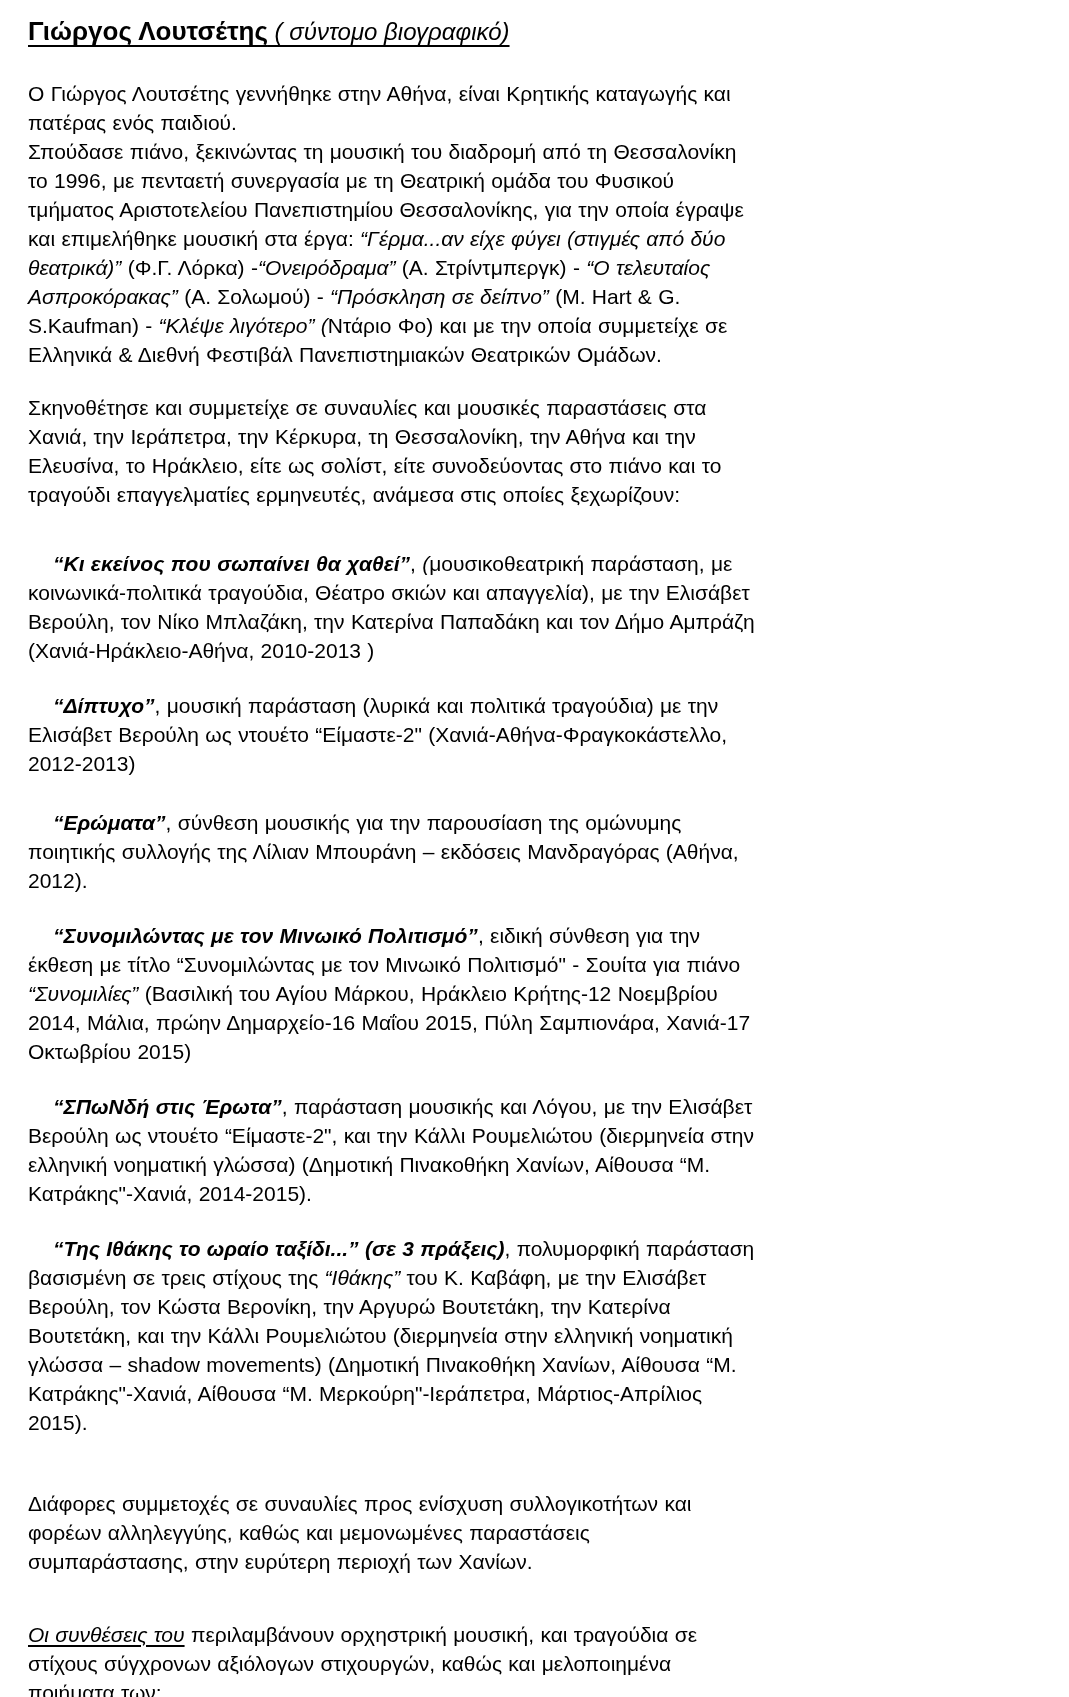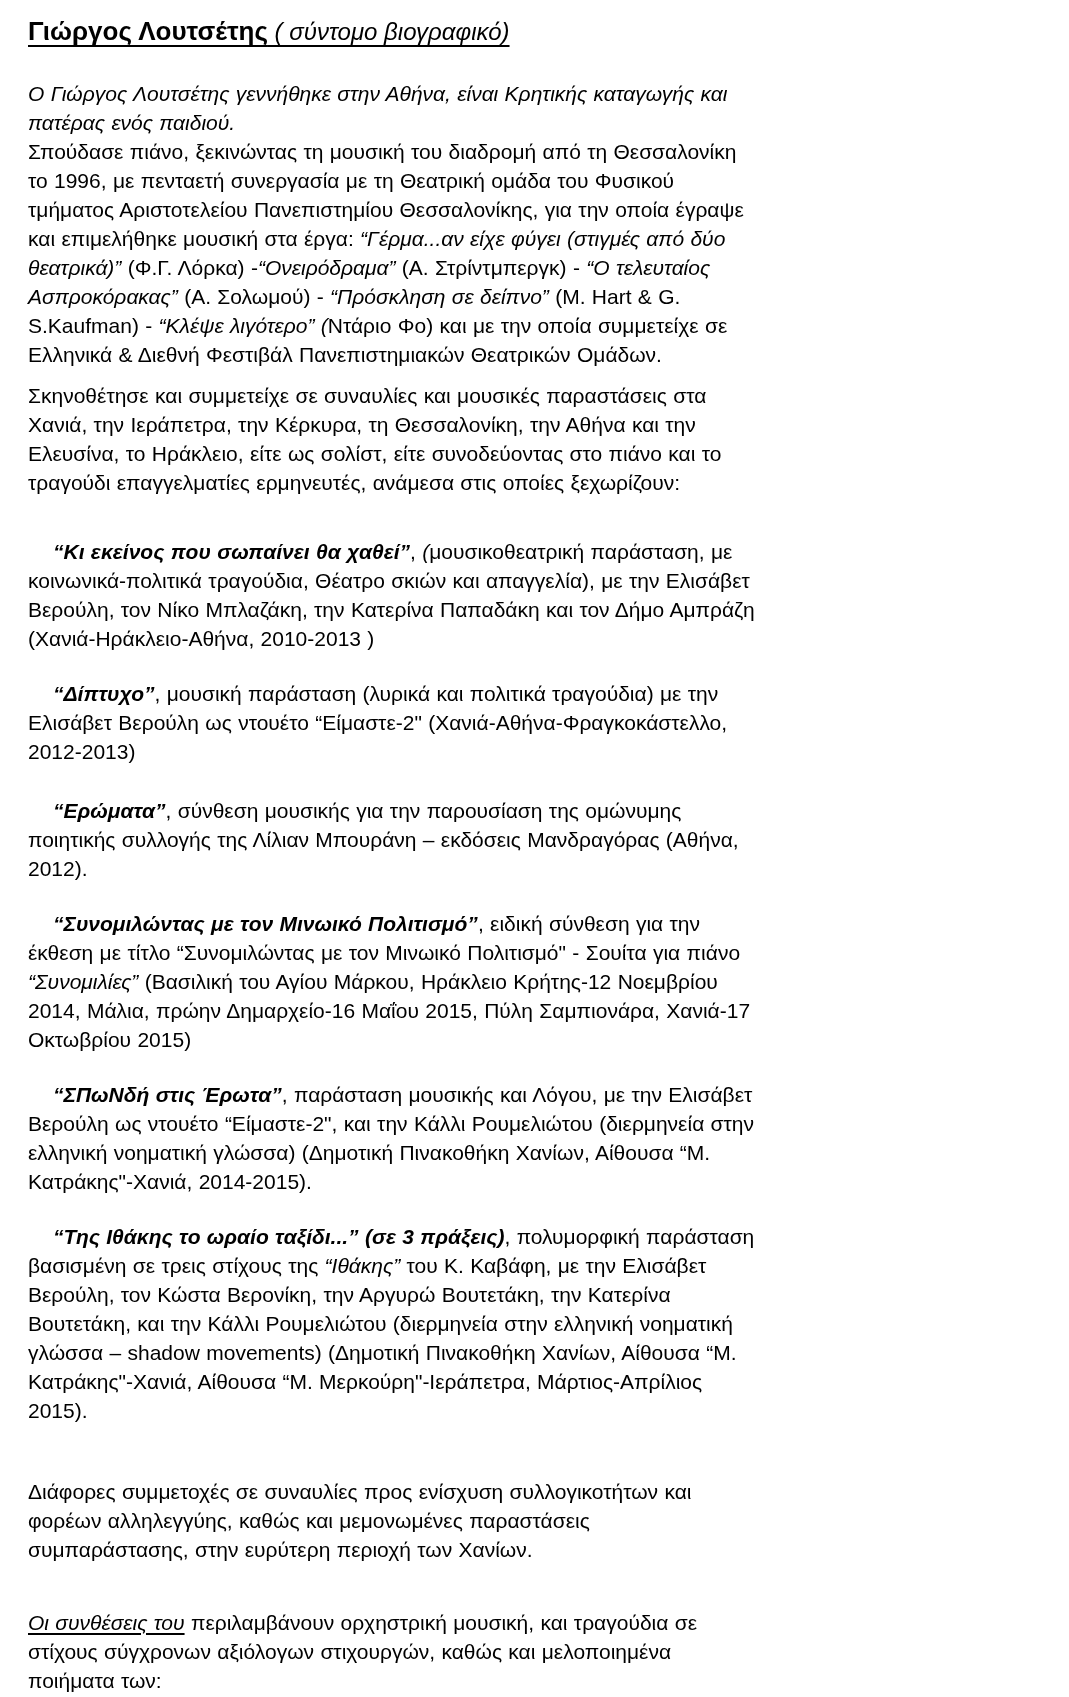--- a/index.html
+++ b/index.html
@@ -43,23 +43,23 @@
   .run-bi { font-weight: bold; font-style: italic; margin-left: 25px; }
   .run-iu { font-style: italic; text-decoration: underline; text-underline-offset: 3px; }
 </style>
 </head>
 <body>
 
 <div class="page">
   <h1 class="doc-title"><span>Γιώργος Λουτσέτης</span><span class="subtitle"> ( σύντομο βιογραφικό)</span></h1>
 
   <div>
-      <p class="para" style="margin-top: 30px; font-style: italic;"><span class="run-r">Ο Γιώργος Λουτσέτης γεννήθηκε στην Αθήνα, είναι Κρητικής καταγωγής και πατέρας ενός παιδιού.</span></p>
+      <p class="para" style="margin-top: 30px;"><span class="run-r">Ο Γιώργος Λουτσέτης γεννήθηκε στην Αθήνα, είναι Κρητικής καταγωγής και πατέρας ενός παιδιού.</span></p>
       <p class="para" style="margin-top: 0px;"><span class="run-r">Σπούδασε πιάνο, ξεκινώντας τη μουσική του διαδρομή από τη Θεσσαλονίκη το 1996, με πενταετή συνεργασία με τη Θεατρική ομάδα του Φυσικού τμήματος Αριστοτελείου Πανεπιστημίου Θεσσαλονίκης, για την οποία έγραψε και επιμελήθηκε μουσική στα έργα: </span><span class="run-i">“Γέρμα...αν είχε φύγει (στιγμές από δύο θεατρικά)”</span><span class="run-r"> (Φ.Γ. Λόρκα) -</span><span class="run-i">“Ονειρόδραμα”</span><span class="run-r"> (Α. Στρίντμπεργκ) - </span><span class="run-i">“Ο τελευταίος Ασπροκόρακας”</span><span class="run-r"> (Α. Σολωμού) - </span><span class="run-i">“Πρόσκληση σε δείπνο”</span><span class="run-r"> (M. Hart &amp; G. S.Kaufman) - </span><span class="run-i">“Κλέψε λιγότερο” (</span><span class="run-r">Ντάριο Φο) και με την οποία συμμετείχε σε Ελληνικά &amp; Διεθνή Φεστιβάλ Πανεπιστημιακών Θεατρικών Ομάδων.</span></p>
-      <p class="para" style="margin-top: 12px;"><span class="run-r">Σκηνοθέτησε και συμμετείχε σε συναυλίες και μουσικές παραστάσεις στα Χανιά, την Ιεράπετρα, την Κέρκυρα, τη Θεσσαλονίκη, την Αθήνα και την Ελευσίνα, το Ηράκλειο, είτε ως σολίστ, είτε συνοδεύοντας στο πιάνο και το τραγούδι επαγγελματίες ερμηνευτές, ανάμεσα στις οποίες ξεχωρίζουν:</span></p>
+      <p class="para" style="margin-top: 24px;"><span class="run-r">Σκηνοθέτησε και συμμετείχε σε συναυλίες και μουσικές παραστάσεις στα Χανιά, την Ιεράπετρα, την Κέρκυρα, τη Θεσσαλονίκη, την Αθήνα και την Ελευσίνα, το Ηράκλειο, είτε ως σολίστ, είτε συνοδεύοντας στο πιάνο και το τραγούδι επαγγελματίες ερμηνευτές, ανάμεσα στις οποίες ξεχωρίζουν:</span></p>
       <p class="para" style="margin-top: 40px;"><span class="run-bi">“Κι εκείνος που σωπαίνει θα χαθεί”</span><span class="run-r">, </span><span class="run-i">(</span><span class="run-r">μουσικοθεατρική παράσταση, με κοινωνικά-πολιτικά τραγούδια, Θέατρο σκιών και απαγγελία), με την Ελισάβετ Βερούλη, τον Νίκο Μπλαζάκη, την Κατερίνα Παπαδάκη και τον Δήμο Αμπράζη (Χανιά-Ηράκλειο-Αθήνα, 2010-2013 )</span></p>
       <p class="para" style="margin-top: 26px;"><span class="run-bi">“Δίπτυχο”</span><span class="run-r">, μουσική παράσταση (λυρικά και πολιτικά τραγούδια) με την Ελισάβετ Βερούλη ως ντουέτο “Είμαστε-2" (Χανιά-Αθήνα-Φραγκοκάστελλο, 2012-2013)</span></p>
       <p class="para" style="margin-top: 30px;"><span class="run-bi">“Ερώματα”</span><span class="run-r">, σύνθεση μουσικής για την παρουσίαση της ομώνυμης ποιητικής συλλογής της Λίλιαν Μπουράνη – εκδόσεις Μανδραγόρας (Αθήνα, 2012).</span></p>
       <p class="para" style="margin-top: 26px;"><span class="run-bi">“Συνομιλώντας με τον Μινωικό Πολιτισμό”</span><span class="run-r">, ειδική σύνθεση για την έκθεση με τίτλο “Συνομιλώντας με τον Μινωικό Πολιτισμό" - Σουίτα για πιάνο </span><span class="run-i">“Συνομιλίες”</span><span class="run-r">  (Βασιλική του Αγίου Μάρκου, Ηράκλειο Κρήτης-12 Νοεμβρίου 2014, Μάλια, πρώην Δημαρχείο-16 Μαΐου 2015, Πύλη Σαμπιονάρα, Χανιά-17 Οκτωβρίου 2015)</span></p>
       <p class="para" style="margin-top: 26px;"><span class="run-bi">“ΣΠωΝδή στις Έρωτα”</span><span class="run-r">, παράσταση μουσικής και Λόγου, με την Ελισάβετ Βερούλη ως ντουέτο “Είμαστε-2", και την Κάλλι Ρουμελιώτου (διερμηνεία στην ελληνική νοηματική γλώσσα) (Δημοτική Πινακοθήκη Χανίων, Αίθουσα “Μ. Κατράκης"-Χανιά, 2014-2015).</span></p>
       <p class="para" style="margin-top: 26px;"><span class="run-bi">“Της Ιθάκης το ωραίο ταξίδι...” (σε 3 πράξεις)</span><span class="run-r">, πολυμορφική παράσταση βασισμένη σε τρεις στίχους της </span><span class="run-i">“Ιθάκης”</span><span class="run-r"> του Κ.  Καβάφη, με την Ελισάβετ Βερούλη, τον Κώστα Βερονίκη, την Αργυρώ Βουτετάκη, την Κατερίνα Βουτετάκη, και την Κάλλι Ρουμελιώτου (διερμηνεία στην ελληνική νοηματική γλώσσα – shadow movements) (Δημοτική Πινακοθήκη Χανίων, Αίθουσα “Μ. Κατράκης"-Χανιά, Αίθουσα “Μ. Μερκούρη"-Ιεράπετρα, Μάρτιος-Απρίλιος 2015).</span></p>
       <p class="para" style="margin-top: 52px;"><span class="run-r">Διάφορες συμμετοχές σε συναυλίες προς ενίσχυση συλλογικοτήτων και φορέων αλληλεγγύης, καθώς και μεμονωμένες παραστάσεις συμπαράστασης, στην ευρύτερη περιοχή των Χανίων.</span></p>
       <p class="para" style="margin-top: 44px;"><span class="run-iu">Οι συνθέσεις του</span><span class="run-r"> περιλαμβάνουν ορχηστρική μουσική, και τραγούδια σε στίχους σύγχρονων αξιόλογων στιχουργών, καθώς και μελοποιημένα ποιήματα των:</span></p>
       <p class="para" style="margin-top: 0px;"><span class="run-i">Ναπολέοντα Σαμπιονάρα, Μαρίας Πολυδούρη, Κωστή Παλαμά, Οδυσσέα Ελύτη, Μίκη Θεοδωράκη, Pablo Neruda, Λίλιαν Μπουράνη.</span></p>
     </div>

